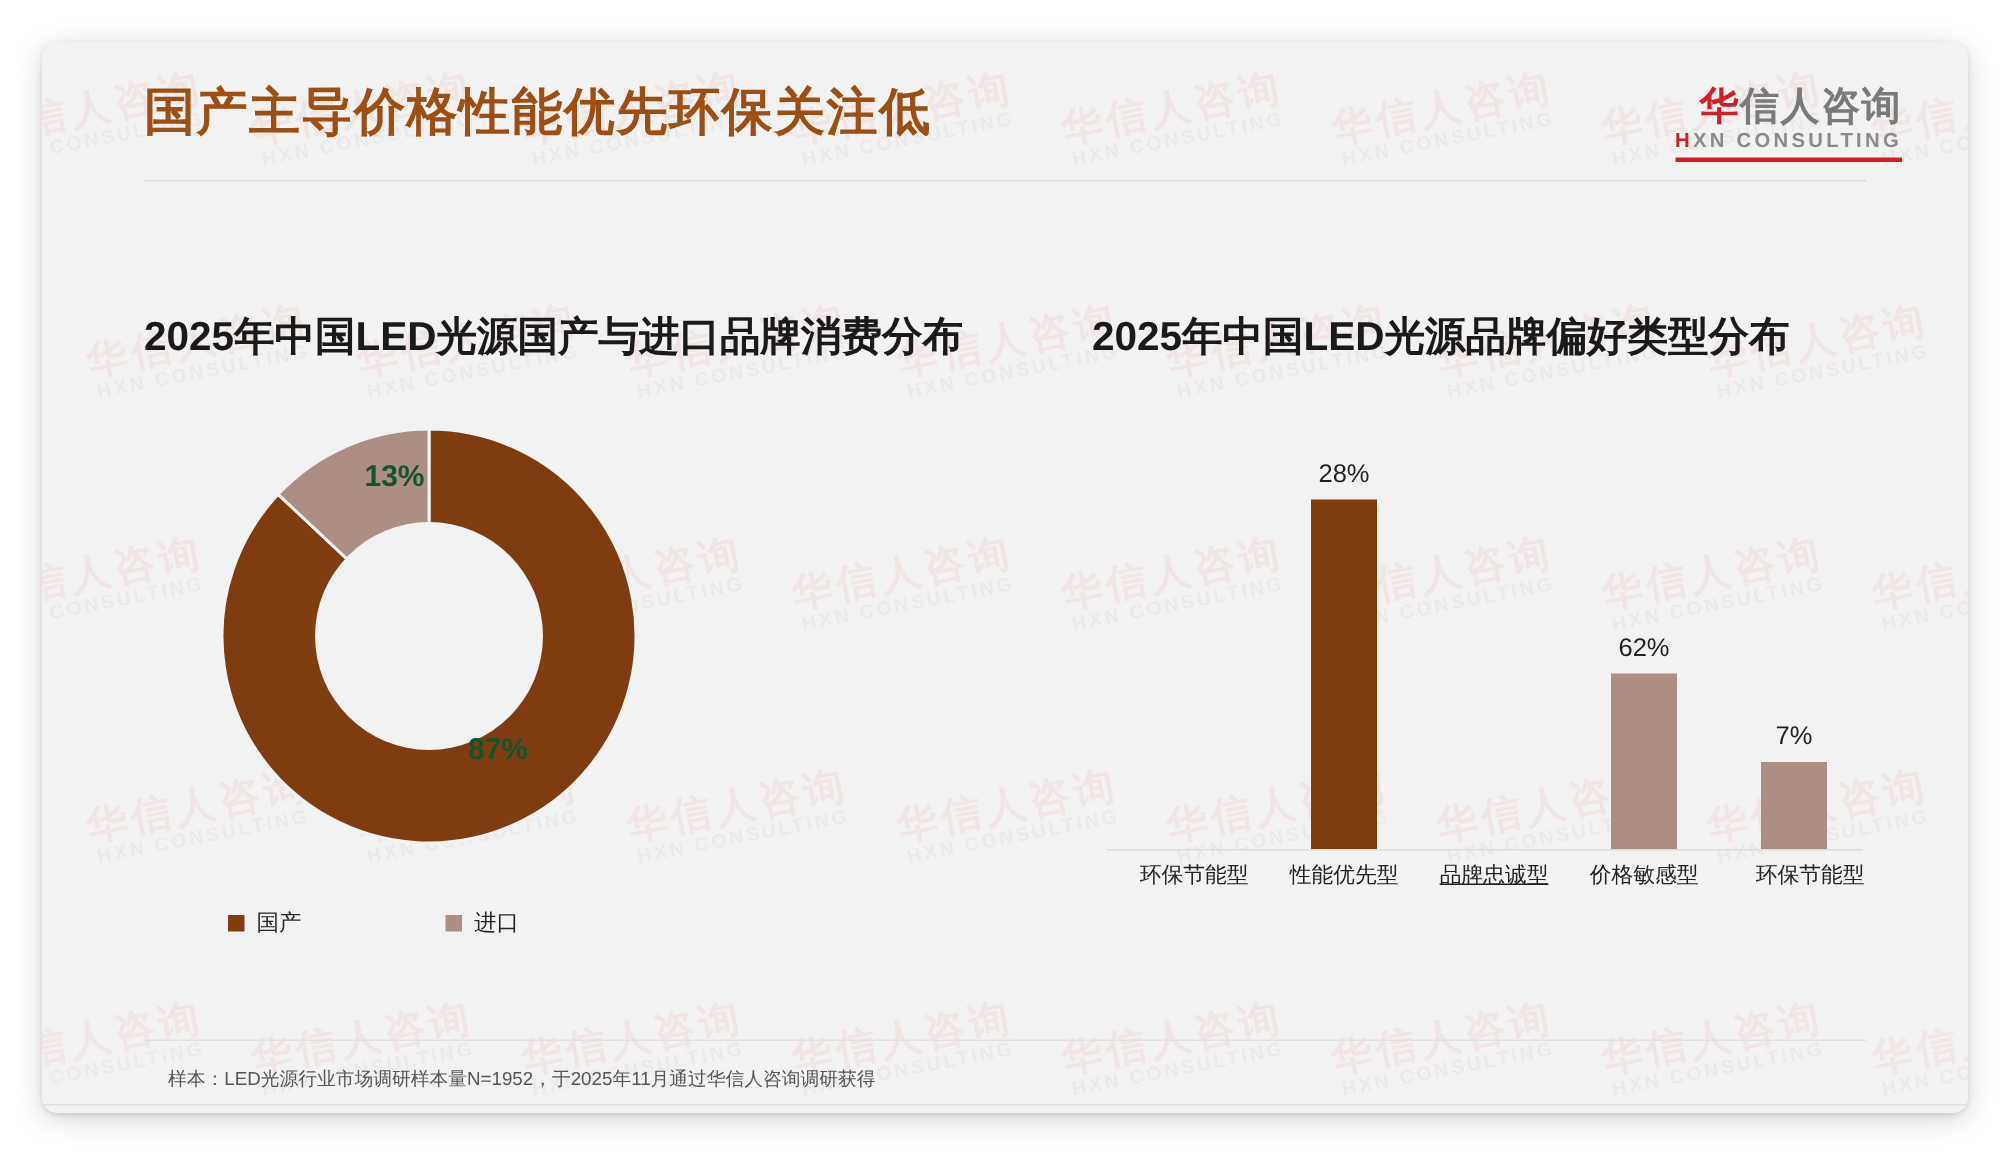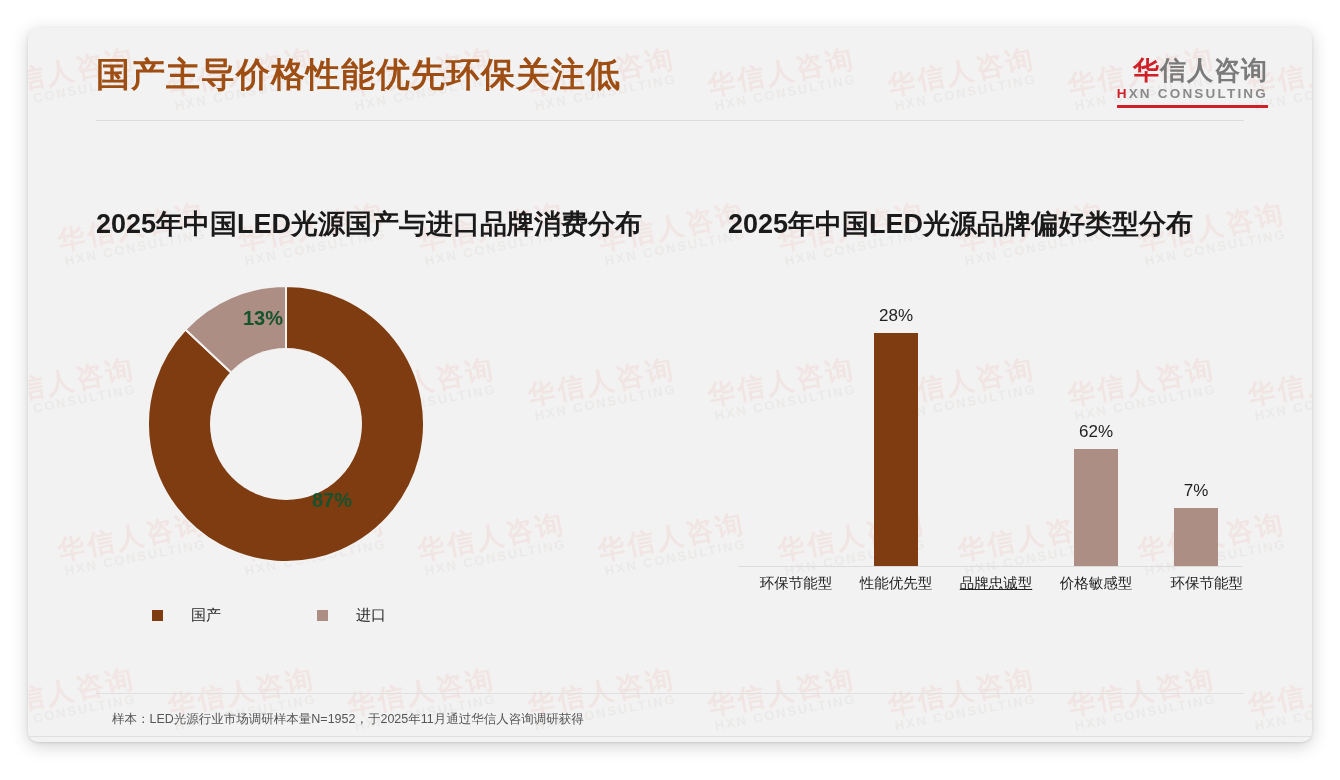--- a/index.html
+++ b/index.html
@@ -163,21 +163,20 @@
   }
   .legend-swatch {
     width: 11px;
     height: 11px;
     display: inline-block;
   }
   .legend-text {
     font-size: 15px;
     color: #262626;
     white-space: nowrap;
-    margin-left: 20px;
   }
 
   
   .bars {
     position: absolute;
     left: 0;
     top: 60px;
     width: 520px;
     height: 400px;
   }

